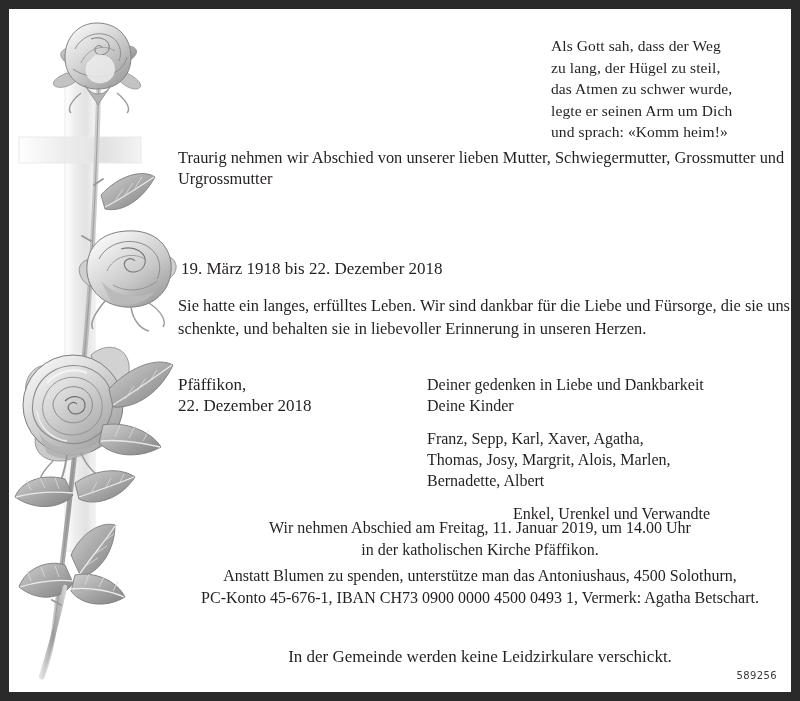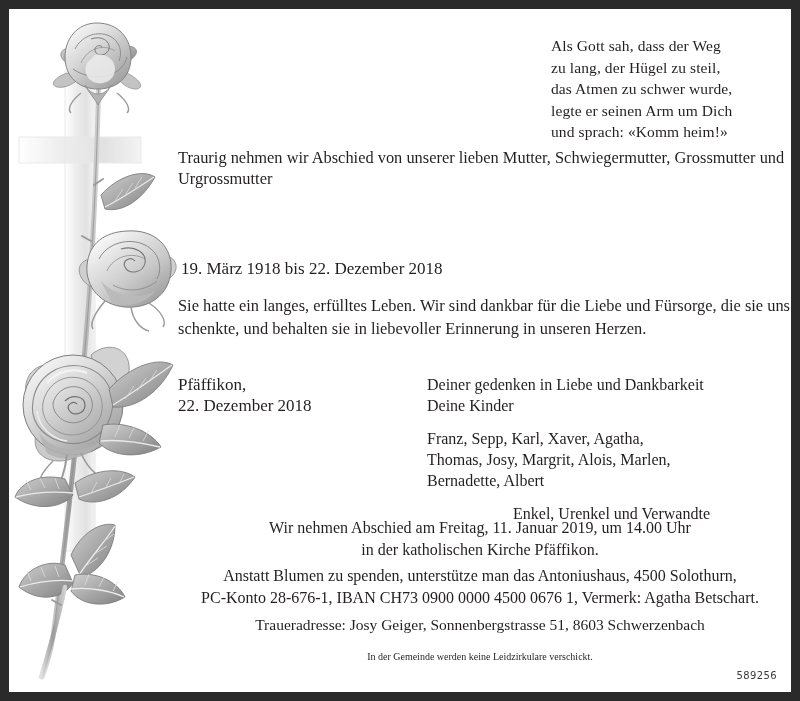--- a/index.html
+++ b/index.html
@@ -163,21 +163,21 @@
     font-size: 15.5px;
     line-height: 21px;
   }
 
   .no-circulars {
     position: absolute;
     left: 0;
     top: 637px;
     width: 622px;
     text-align: center;
-    font-size: 10px;
+    font-size: 17px;
     line-height: 21px;
     font-family: Liberation Serif, serif;
   }
 
   .ref-number {
     position: absolute;
     right: 14px;
     bottom: 11px;
     font-family: "DejaVu Sans", "Liberation Sans", sans-serif;
     font-size: 10px;
@@ -395,23 +395,22 @@
         </div>
       </div>
 
       <div class="service">
         <div>Wir nehmen Abschied am Freitag, 11. Januar 2019, um 14.00 Uhr</div>
         <div>in der katholischen Kirche Pfäffikon.</div>
       </div>
 
       <div class="donation">
         <div>Anstatt Blumen zu spenden, unterstütze man das Antoniushaus, 4500 Solothurn,</div>
-        <div>PC-Konto 28-676-1, IBAN CH73 0900 0000 4500 0676 1, Vermerk: Agatha Betschart.</div>
+        <div>PC-Konto 45-676-1, IBAN CH73 0900 0000 4500 0493 1, Vermerk: Agatha Betschart.</div>
       </div>
 
-      <div class="mourning-address">Traueradresse: Josy Geiger, Sonnenbergstrasse 51, 8603 Schwerzenbach</div>
 
       <div class="no-circulars">In der Gemeinde werden keine Leidzirkulare verschickt.</div>
     </div>
 
     <div class="ref-number">589256</div>
   </div>
 </div>
 
 </body></html>

